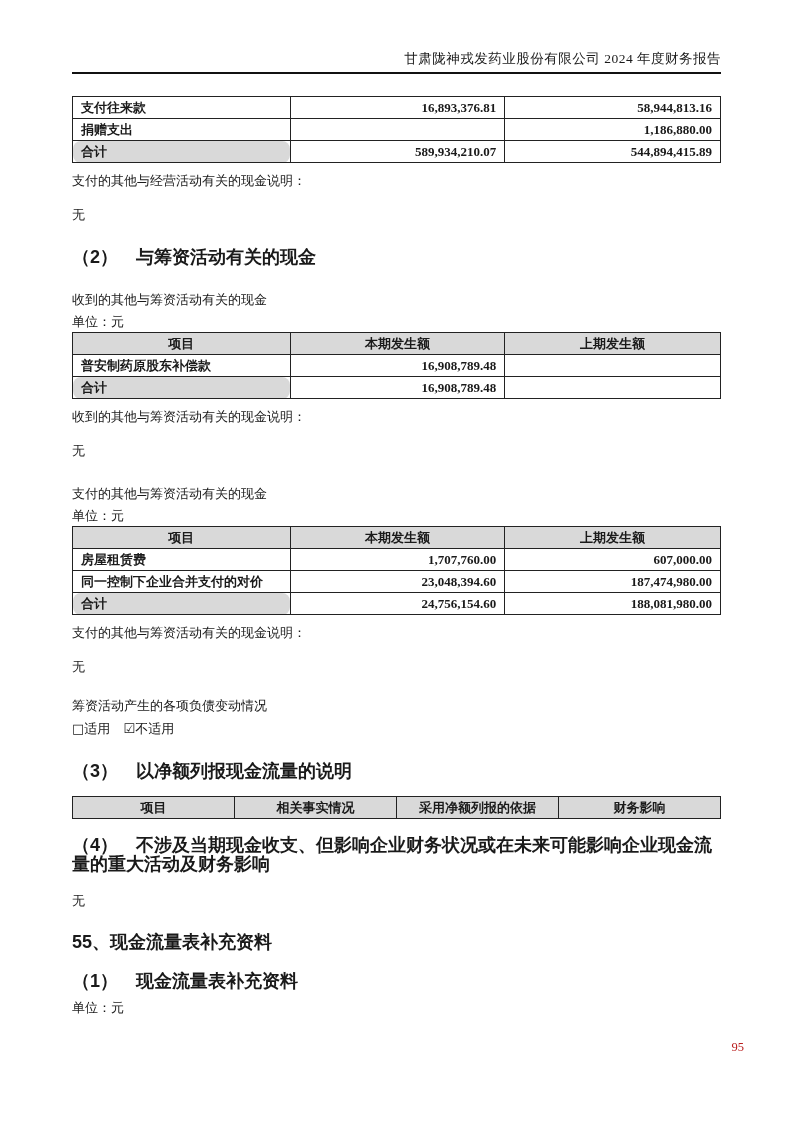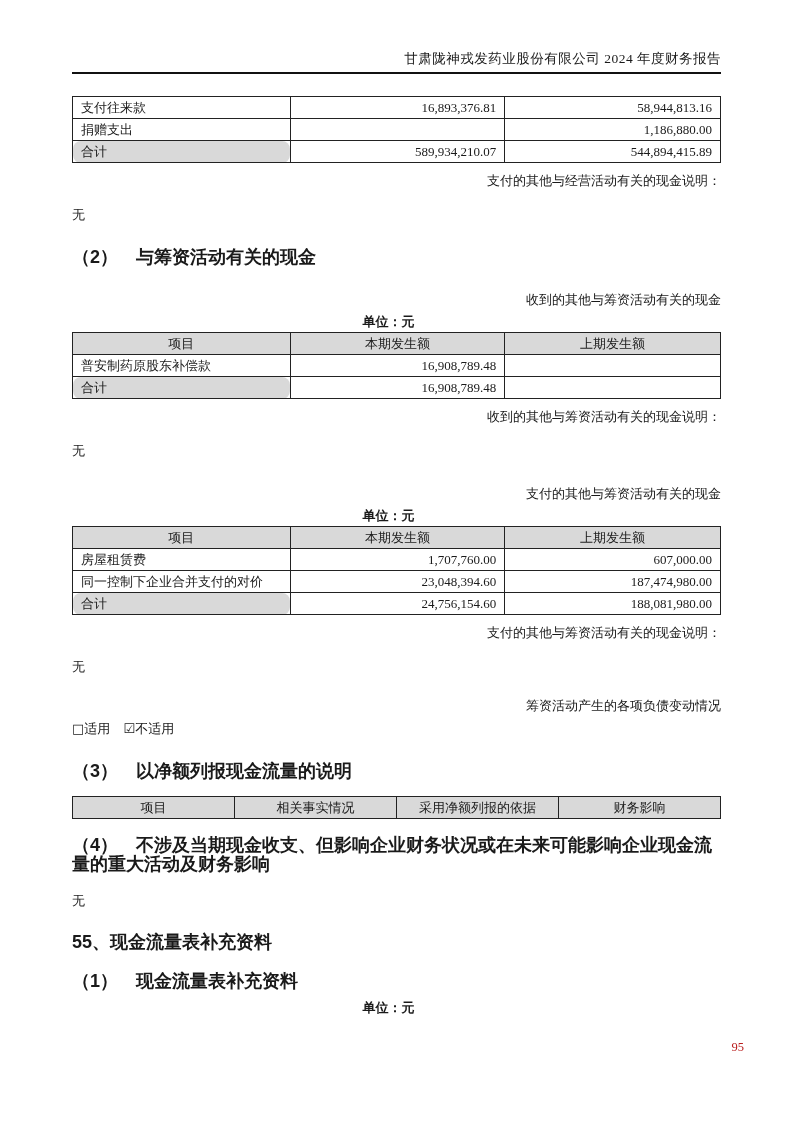--- a/index.html
+++ b/index.html
@@ -21,50 +21,49 @@
     padding-bottom: 4px;
     border-bottom: 2px solid #111;
   }
   .doc-header-title {
     text-align: right;
     font-size: 13.5px;
     line-height: 18px;
     letter-spacing: 0.5px;
   }
   
-  .caption { margin: 9px 0 0 0; line-height: 17px; text-align: right; }
+  .caption { margin: 9px 0 0 0; line-height: 17px; }
   .spaced-caption { margin-top: 24px; }
   .wide-caption { margin-top: 26px; }
   .none-value { margin: 17px 0 0 0; line-height: 17px; }
   .unit-line {
     margin: 5px 0 2px 0;
-    text-align: center;
+    text-align: left;
     padding-right: 16px;
     line-height: 17px;
-    font-weight: bold;
   }
   .heading {
     font-family: "Liberation Sans", "DejaVu Sans", sans-serif;
     font-weight: bold;
     font-size: 18px;
     line-height: 19px;
     margin: 25px 0 0 0;
   }
   .checkline { margin: 6px 0 0 0; line-height: 18px; }
   .checkline .cb-group { margin-right: 10px; }
   .checkline .cb-glyph { font-family: "DejaVu Sans", sans-serif; font-size: 13px; }
   
   table.fin-table {
     width: 100%;
     border-collapse: collapse;
     table-layout: fixed;
   }
   table.fin-table td, table.fin-table th {
     border: 1px solid #222;
-    font-weight: normal;
+    font-weight: bold;
     font-size: 13px;
     line-height: 16px;
     padding: 2px 8px;
     height: 17px;
     overflow: hidden;
     white-space: nowrap;
   }
   table.fin-table th { text-align: center; background: #d9d9d9; }
   td.cell-item { text-align: left; }
   td.cell-num  { text-align: right; }

